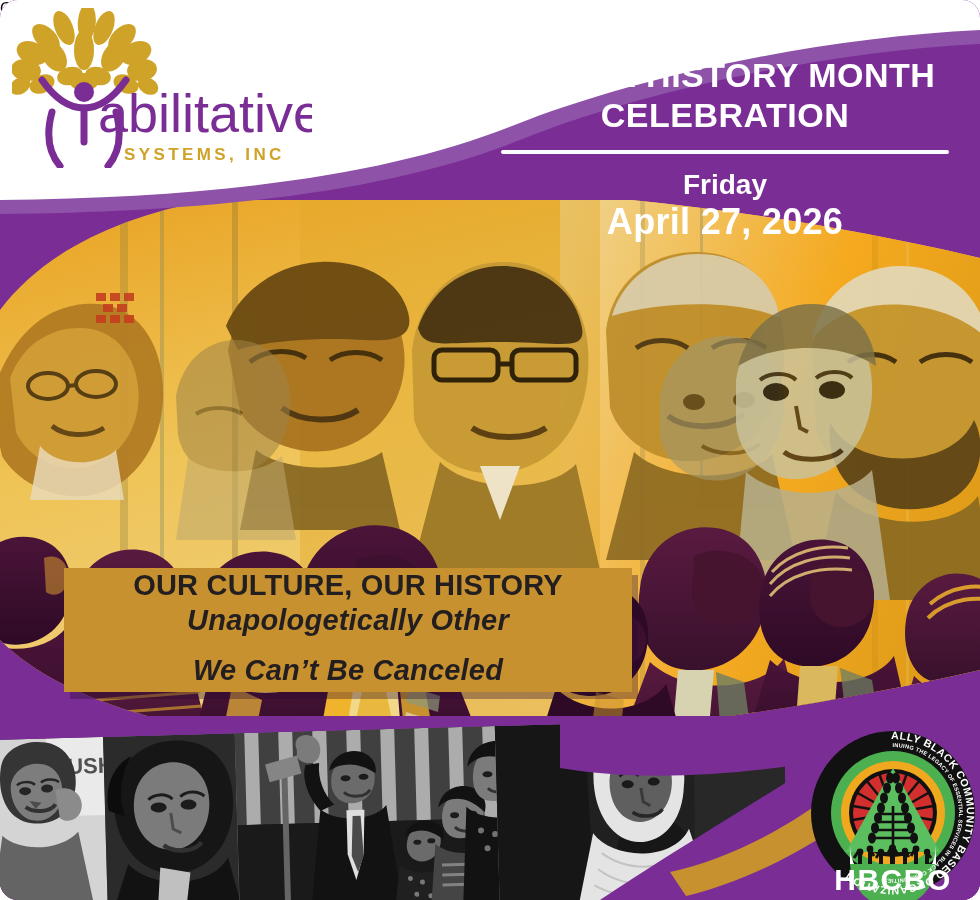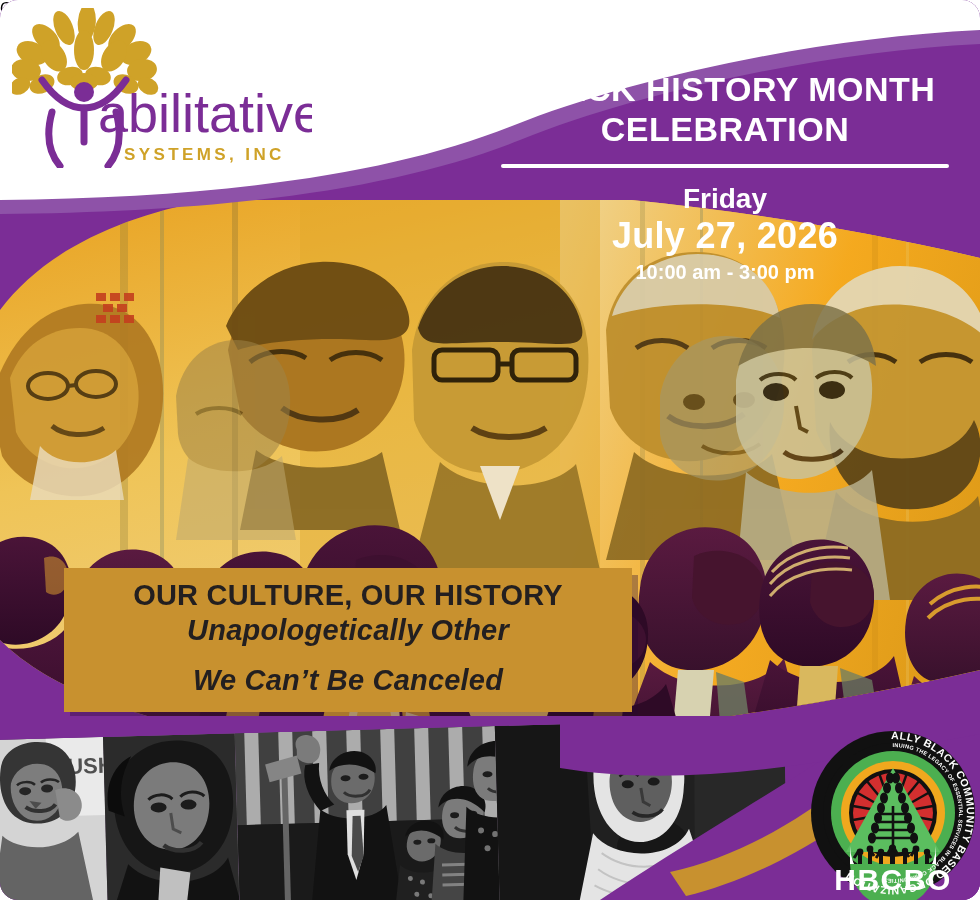--- a/index.html
+++ b/index.html
@@ -36,21 +36,21 @@
 
   
   .logo {
     position:absolute; left:12px; top:8px;
     width:300px; height:160px;
   }
   .logo svg { display:block; width:100%; height:100%; }
 
   
   .header-text {
-    position:absolute; left:480px; top:70px;
+    position:absolute; left:480px; top:56px;
     width:490px;
     text-align:center;
     color:#ffffff;
   }
   .hdr-title {
     font-size:34px; font-weight:bold;
     letter-spacing:0.5px; line-height:1.17;
     text-transform:uppercase;
   }
   .hdr-rule {
@@ -66,21 +66,21 @@
     letter-spacing:0.3px;
   }
   .hdr-time {
     font-size:20px; font-weight:bold; line-height:1.3;
     margin-top:3px;
   }
 
   
   .theme-banner {
     position:absolute; left:64px; top:568px;
-    width:568px; height:144px;
+    width:568px; height:124px;
     background:#C8912F;
     box-shadow:6px 7px 0 rgba(40,10,50,0.35);
     display:flex; flex-direction:column;
     align-items:center; justify-content:center;
     color:#231f20;
     padding:6px 10px 10px 10px;
   }
   .theme-l1 {
     font-size:29px; font-weight:bold; letter-spacing:0.2px;
     line-height:1.12; text-transform:uppercase;
@@ -413,22 +413,21 @@
       <text x="86" y="124" font-family="Liberation Sans, sans-serif" font-size="54" fill="#7B2D96">abilitative</text>
       <text x="112" y="152" font-family="Liberation Sans, sans-serif" font-size="17" letter-spacing="3.4" font-weight="bold" fill="#CFA228">SYSTEMS, INC</text>
     </svg>
   </div>
 
   <div class="header-text">
     <div class="hdr-title">BLACK HISTORY MONTH</div>
     <div class="hdr-title">CELEBRATION</div>
     <div class="hdr-rule"></div>
     <div class="hdr-day">Friday</div>
-    <div class="hdr-date">July 27, 2026</div>
-    <div class="hdr-time">10:00 am - 3:00 pm</div>
+    <div class="hdr-date">April 27, 2026</div>
   </div>
 
   <div class="theme-banner">
     <div class="theme-l1">OUR CULTURE, OUR HISTORY</div>
     <div class="theme-l2">Unapologetically Other</div>
     <div class="theme-l3">We Can’t Be Canceled</div>
   </div>
 
   <div class="bottom-band">
 

